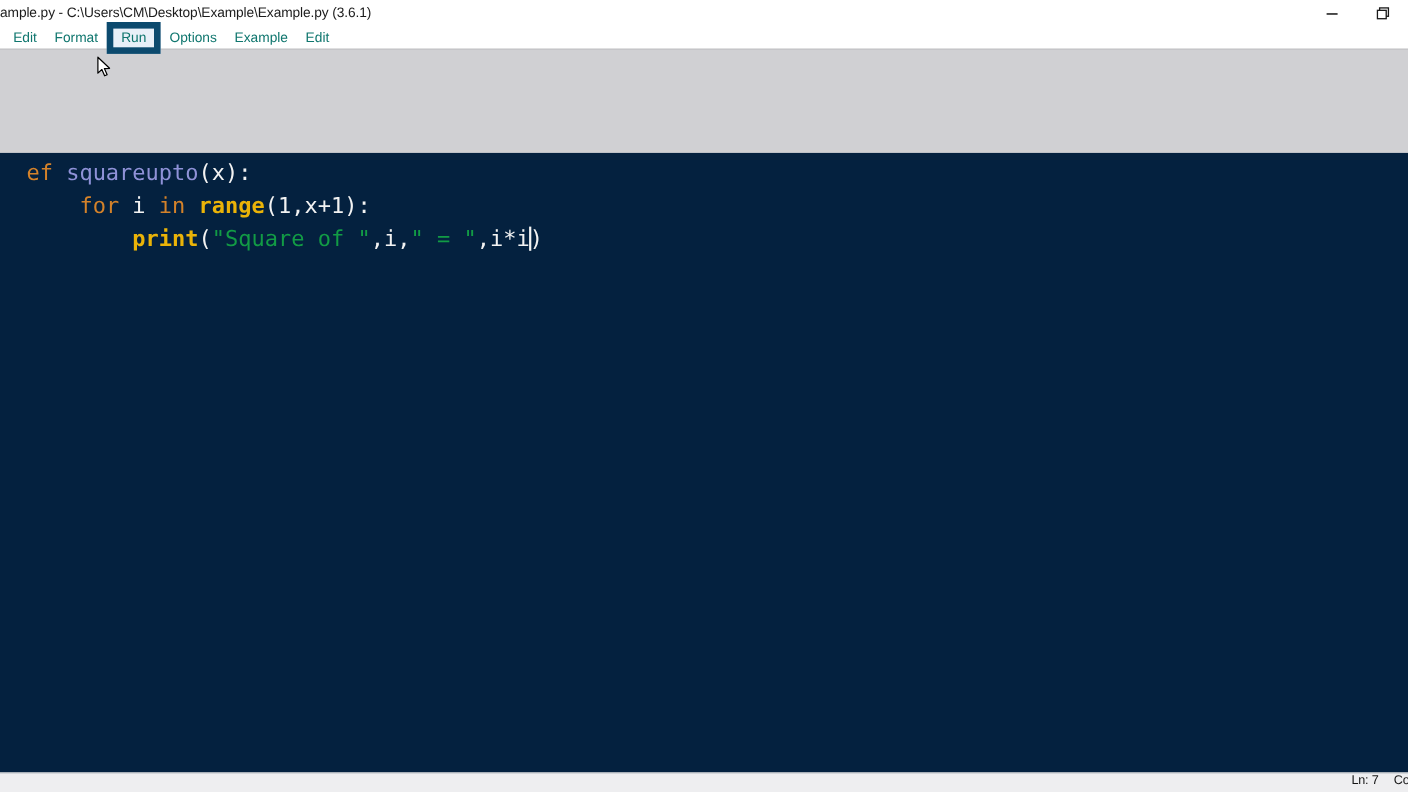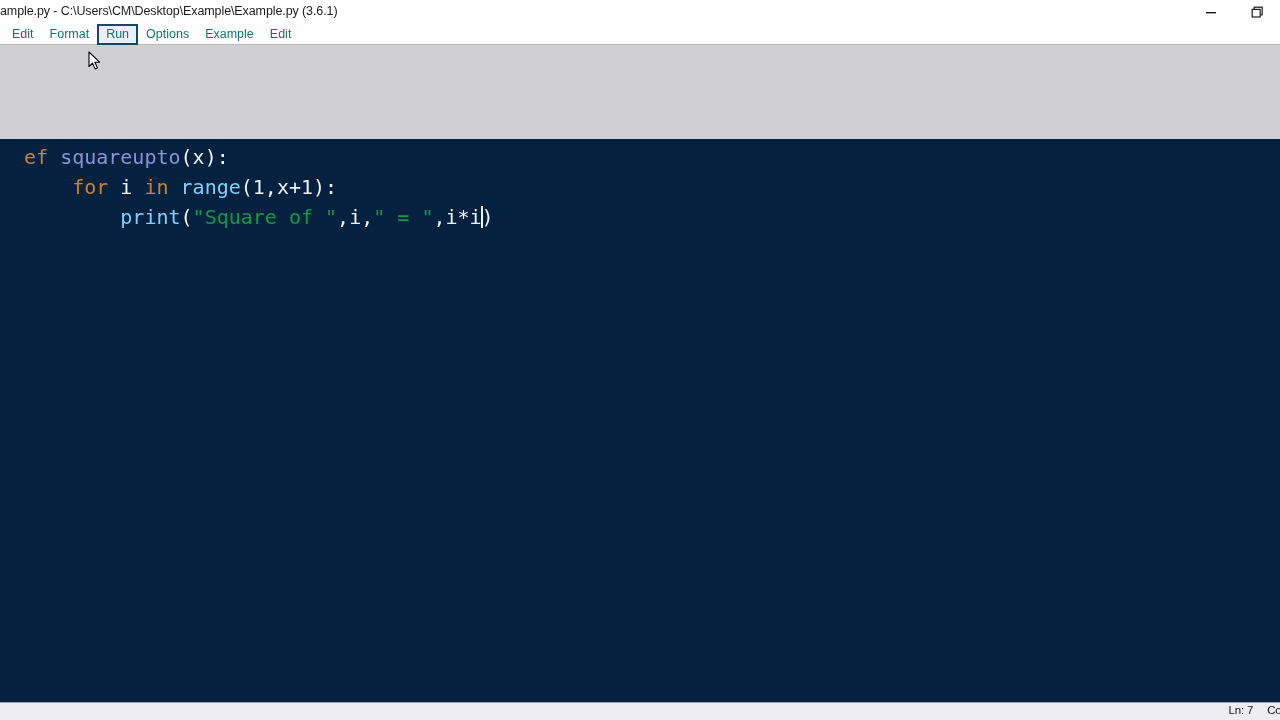--- a/index.html
+++ b/index.html
@@ -66,21 +66,21 @@
   }
   .menuitem {
     font-size: 12.5px;
     color: #0f766e;
     padding: 2px 8px 3px 8px;
     white-space: nowrap;
     line-height: 14px;
   }
   .menuitem.active {
     background: #e8f0f8;
-    border: 2px solid #0c4a6e;
+    border: 6px solid #0c4a6e;
     padding: 1px 7px 2px 7px;
   }
 
   
   .graypanel {
     flex: 0 0 94px;
     background: #d0d0d3;
     border-top: 1px solid #b9b9bd;
   }
 
@@ -101,21 +101,21 @@
     color: #f2f2f2;
     margin: 0;
     padding: 0;
   }
   .code .line {
     white-space: pre;
     height: 30px;
   }
   .tok-kw       { color: #d4822a; }
   .tok-def      { color: #8f92d8; }
-  .tok-builtin  { color: #7dd3fc; }
+  .tok-builtin  { color: #eab308; font-weight: bold; }
   .tok-string   { color: #129b45; }
   .tok-plain    { color: #f2f2f2; }
   .caret {
     display: inline-block;
     width: 2px;
     height: 22px;
     background: #f4f4f4;
     vertical-align: -4px;
     margin: 0 -1px;
   }

